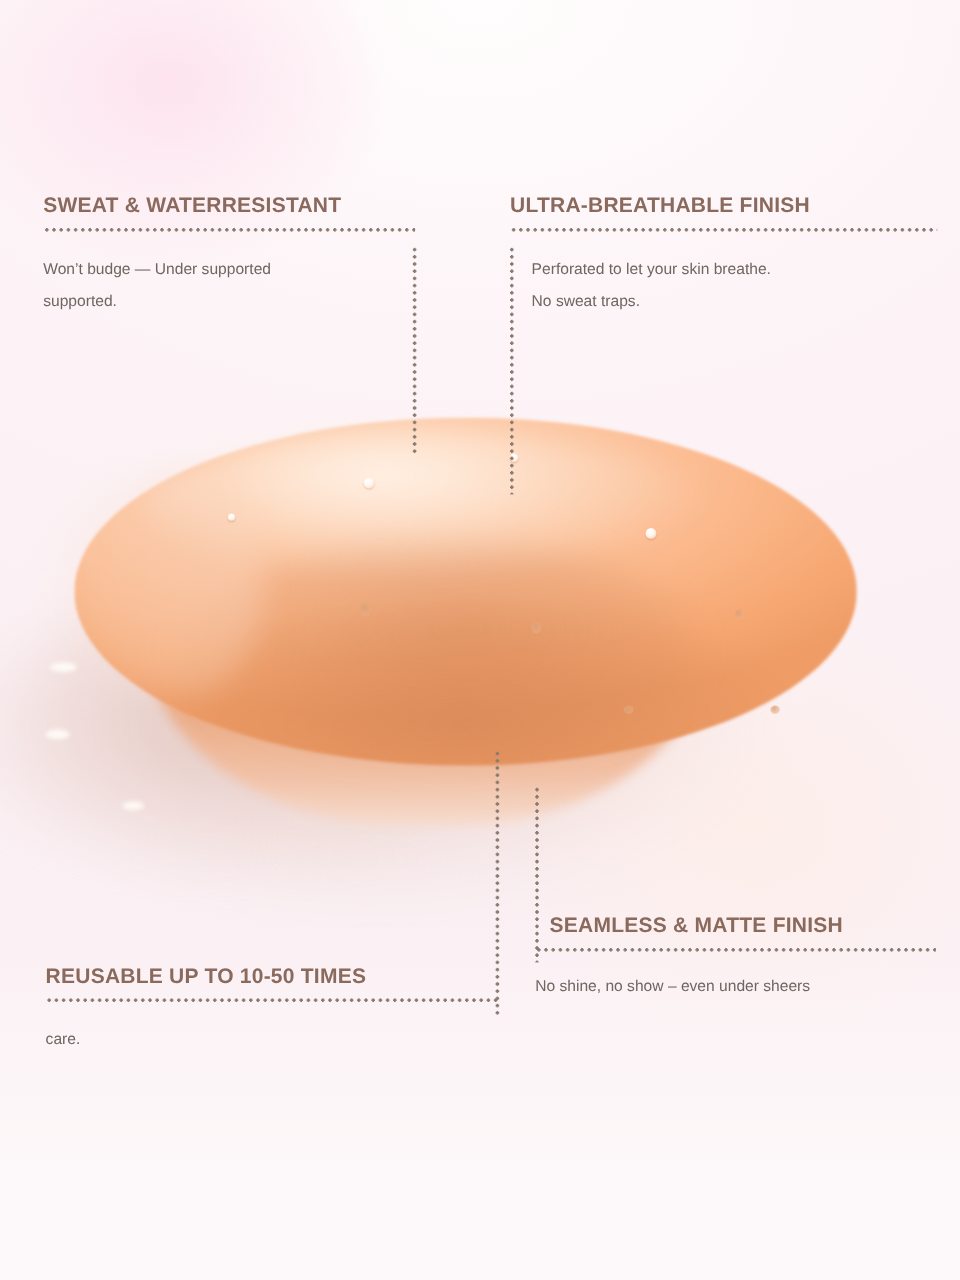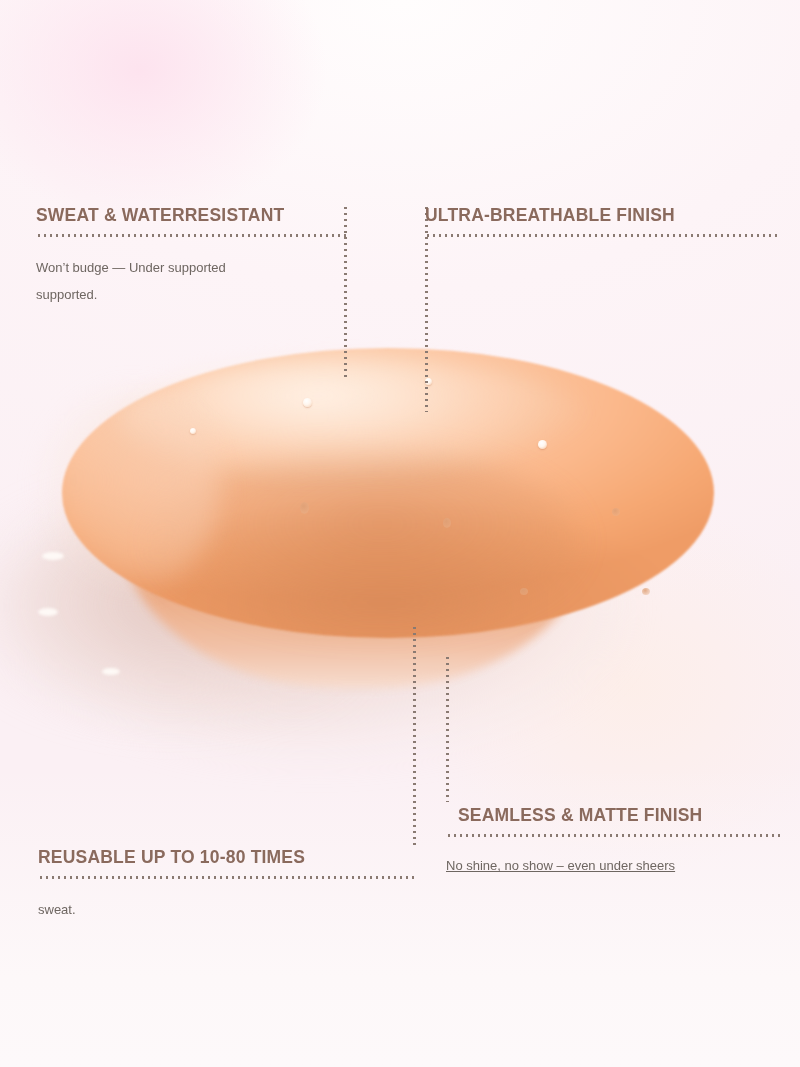--- a/index.html
+++ b/index.html
@@ -151,21 +151,20 @@
   .speck {
     position: absolute;
     border-radius: 50%;
     background: rgba(255,252,248,0.9);
     filter: blur(1.6px);
   }
 
   
   .callout {
     position: absolute;
-    margin-top: 44px;
   }
   .callout-title {
     font-size: 17.5px;
     font-weight: bold;
     letter-spacing: 0.2px;
     color: #8a6a5d;
     white-space: nowrap;
     line-height: 1.1;
   }
   .callout-rule {
@@ -240,31 +239,35 @@
     <div class="callout-rule"></div>
     <div class="callout-body">
       <div>Won’t budge — Under  supported</div>
       <div>supported.</div>
     </div>
   </div>
 
   <div class="callout" style="left:425px; top:162px; width:356px;">
     <div class="callout-title">ULTRA-BREATHABLE FINISH</div>
     <div class="callout-rule"></div>
+    <div class="callout-body" style="padding-left:18px;">
+      <div>Perforated to let your skin breathe.</div>
+      <div>No sweat traps.</div>
+    </div>
   </div>
 
   <div class="callout" style="left:458px; top:762px; width:322px;">
     <div class="callout-title">SEAMLESS &amp; MATTE FINISH</div>
     <div class="callout-rule" style="margin-left:-12px; width:334px;"></div>
-    <div class="callout-body" style="margin-left:-12px; margin-top:16px;text-decoration:underline;">
+    <div class="callout-body" style="margin-left:-12px; margin-top:16px;">
       <div>No shine, no show – even under sheers</div>
     </div>
   </div>
 
   <div class="callout" style="left:38px; top:804px; width:377px;">
-    <div class="callout-title">REUSABLE UP TO 10-80 TIMES</div>
+    <div class="callout-title">REUSABLE UP TO 10-50 TIMES</div>
     <div class="callout-rule"></div>
     <div class="callout-body">
-      <div>sweat.</div>
+      <div>care.</div>
     </div>
   </div>
 
 </div>
 
 </body></html>

